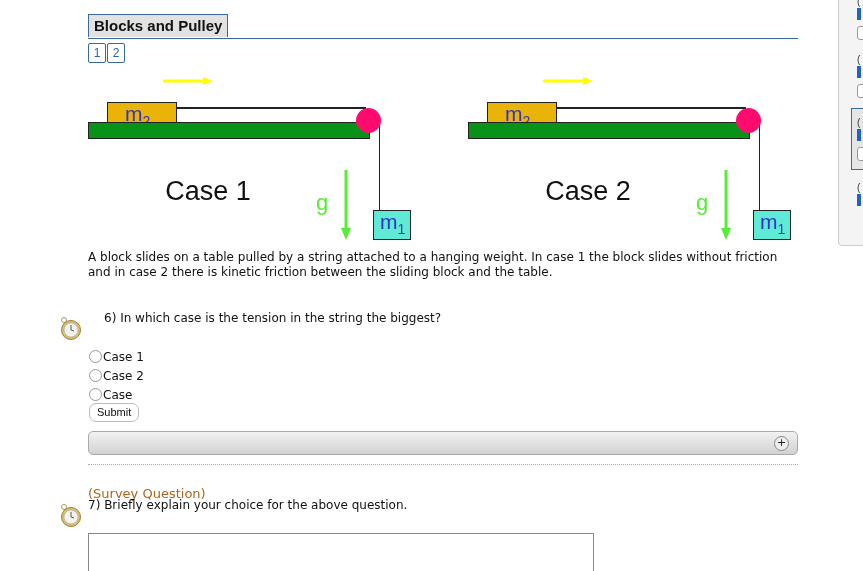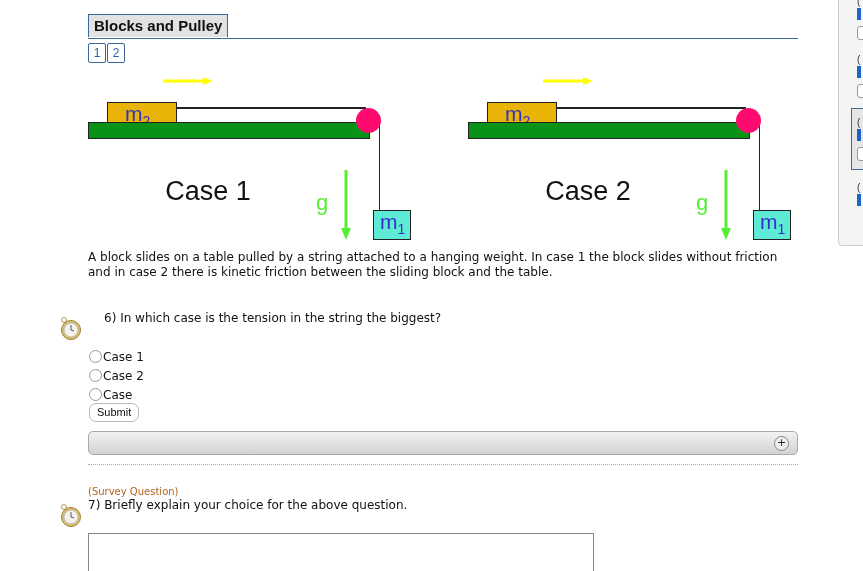--- a/index.html
+++ b/index.html
@@ -57,21 +57,21 @@
       font-family: "Liberation Sans", sans-serif; font-size: 11px; line-height: 16px; color: #111;
     }
     .collapse-bar {
       position: absolute; left: 88px; top: 431px; width: 708px; height: 22px;
       border: 1px solid #aaa; border-radius: 5px;
       background: linear-gradient(#f2f2f2, #d2d2d2);
     }
     .plus-btn { position: absolute; right: 8px; top: 4px; width: 13px; height: 13px; border-radius: 50%;
       border: 1px solid #888; background: #eee; font-size: 11px; line-height: 12px; text-align: center; color: #222; }
     .dotted-sep { position: absolute; left: 88px; top: 464px; width: 710px; border-top: 1px dotted #aaa; }
-    .survey-tag { position: absolute; left: 88px; top: 486px; font-size: 10px; color: #b0641e; }
+    .survey-tag { position: absolute; left: 88px; top: 486px; font-size: 13px; color: #b0641e; }
     .q2-text { position: absolute; left: 88px; top: 498px; font-size: 12px; }
     .answer-box { position: absolute; left: 88px; top: 533px; width: 500px; height: 50px; border: 1px solid #888; background: #fff; }
     .side-panel { position: absolute; left: 838px; top: -5px; width: 40px; height: 249px;
       background: #f4f4f4; border: 1px solid #ccc; border-radius: 4px; }
     .side-item { position: absolute; left: 18px; width: 20px; }
     .side-char { font-size: 10px; color: #333; height: 8px; line-height: 8px; font-family: "Liberation Sans", sans-serif; }
     .side-mark { width: 4px; height: 12px; background: #1e64c8; margin-top: 2px; }
     .side-check { width: 10px; height: 12px; border: 1px solid #999; border-radius: 3px; background: #fff; margin-top: 6px; }
     .side-hl { position: absolute; left: 12px; top: 112px; width: 30px; height: 60px; border: 1px solid #3a6a9a; background: #e6e6e6; }
   </style>

